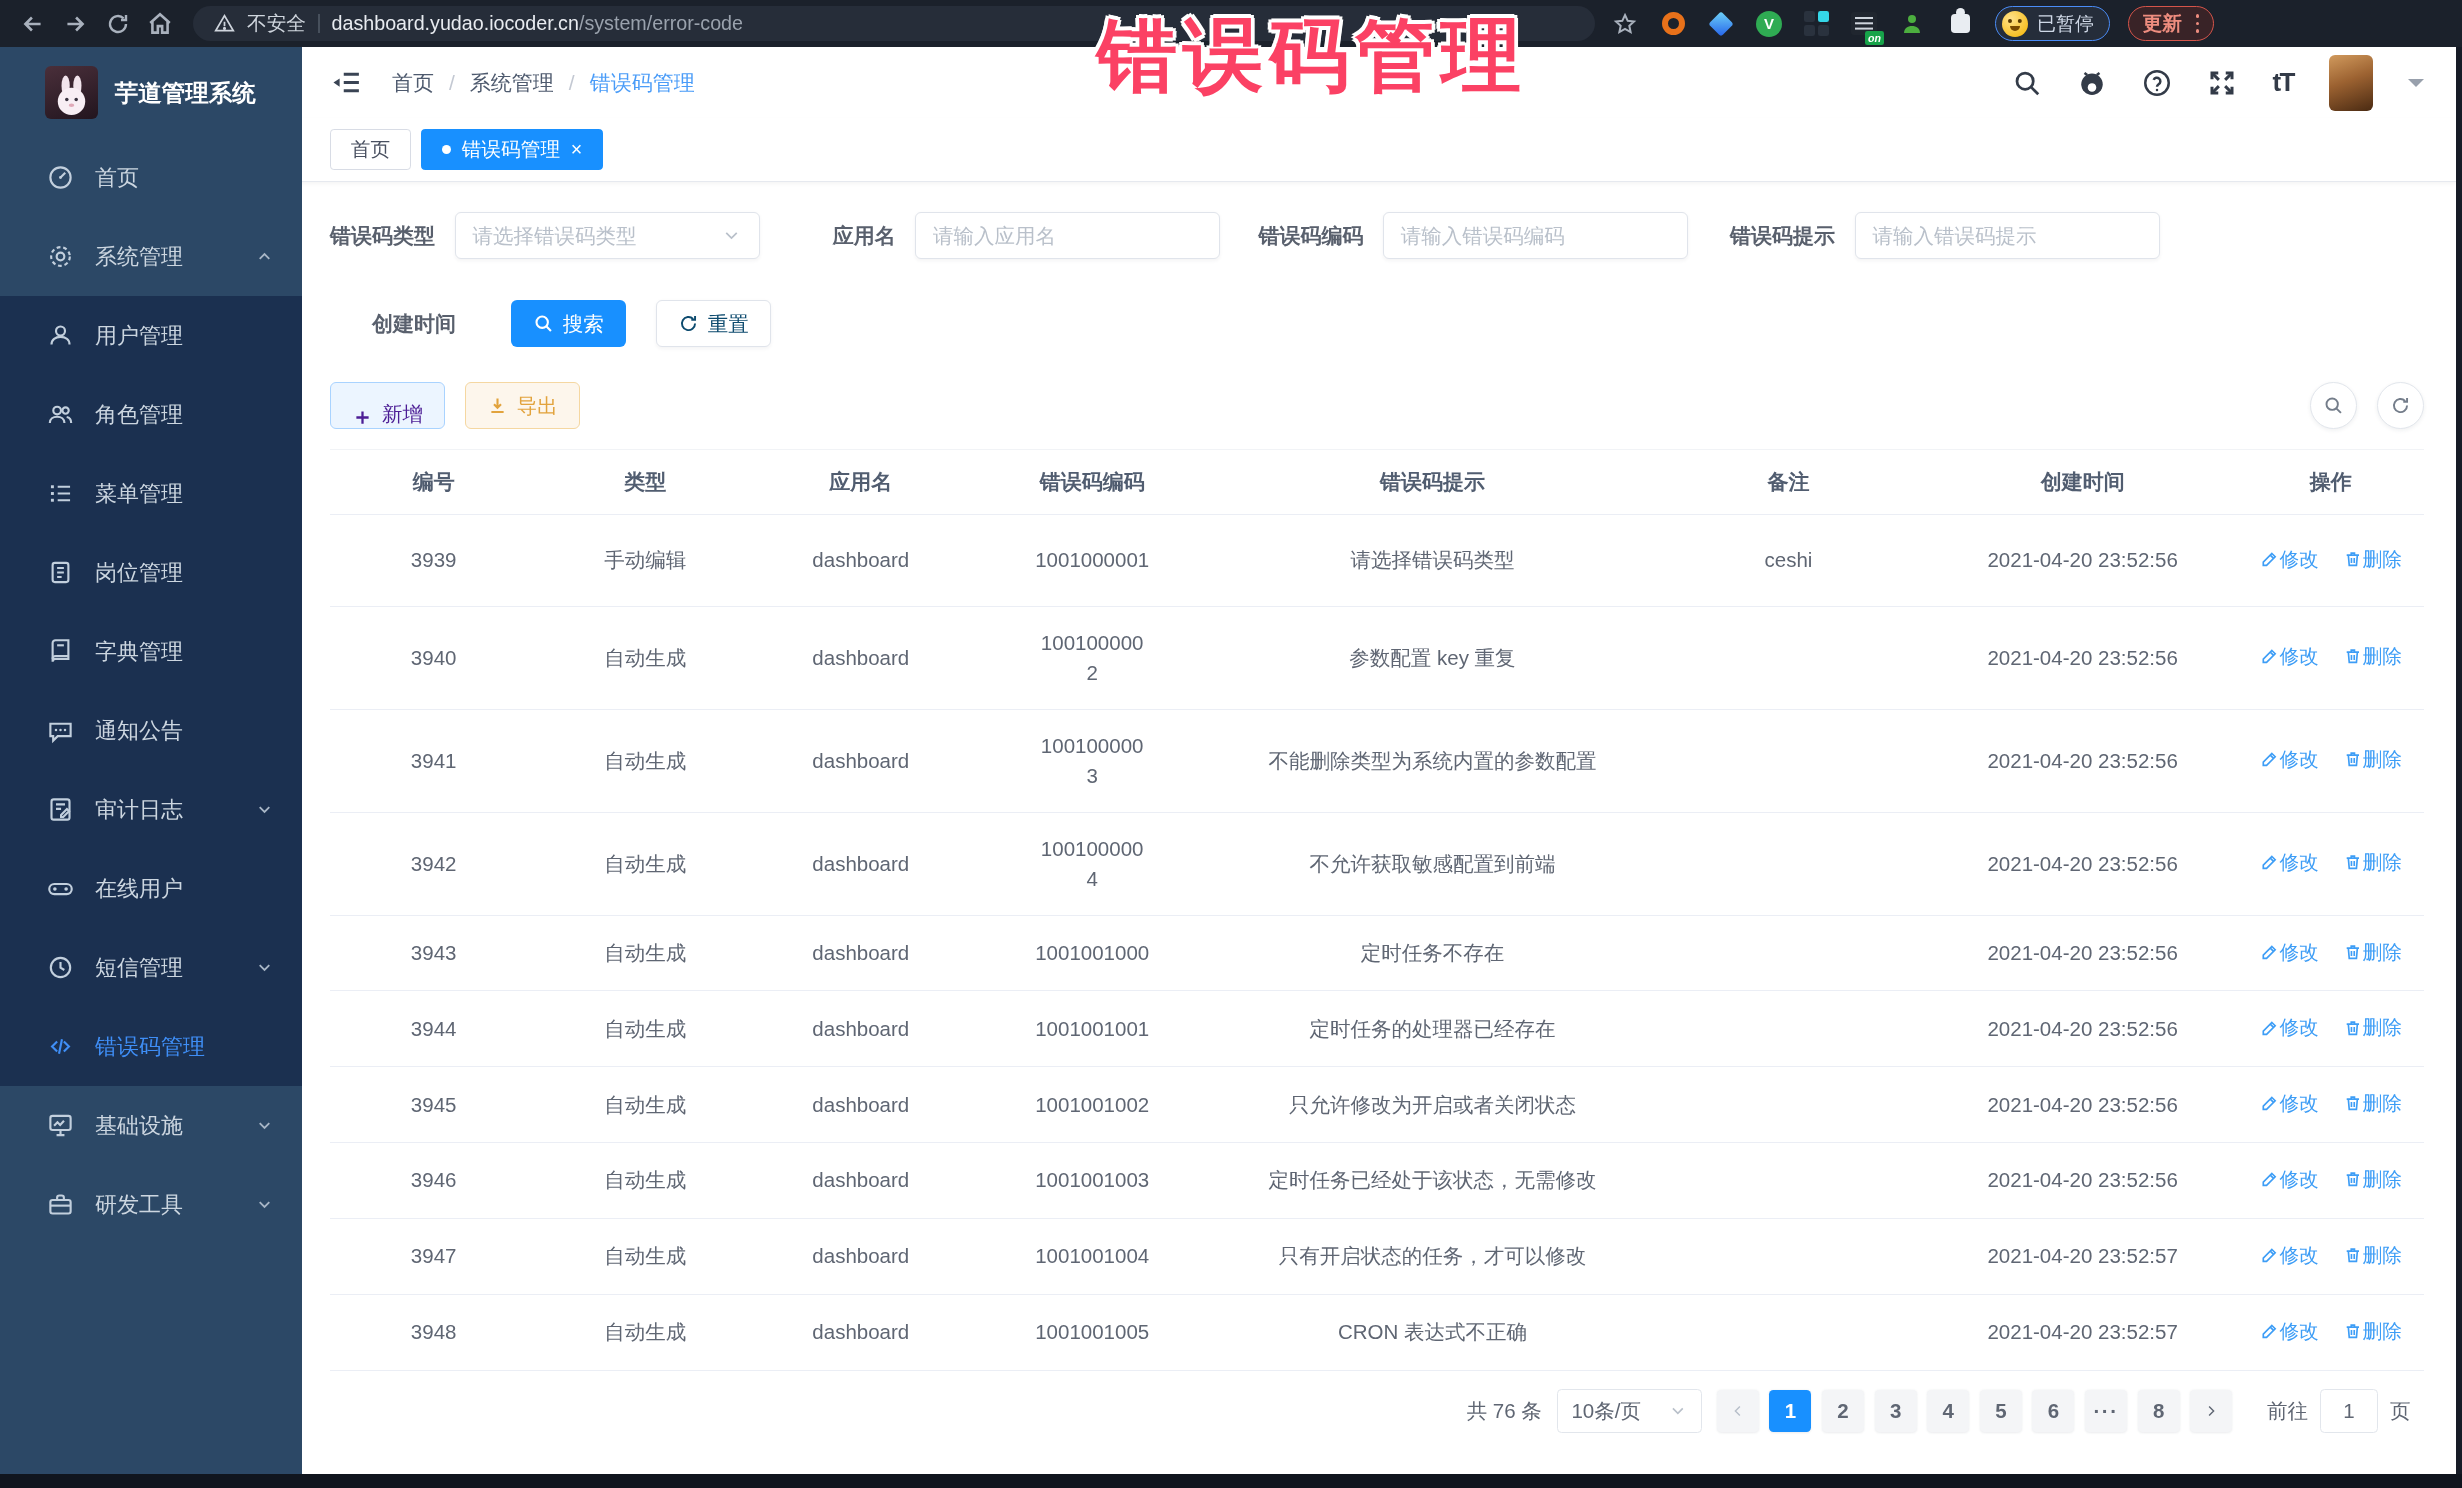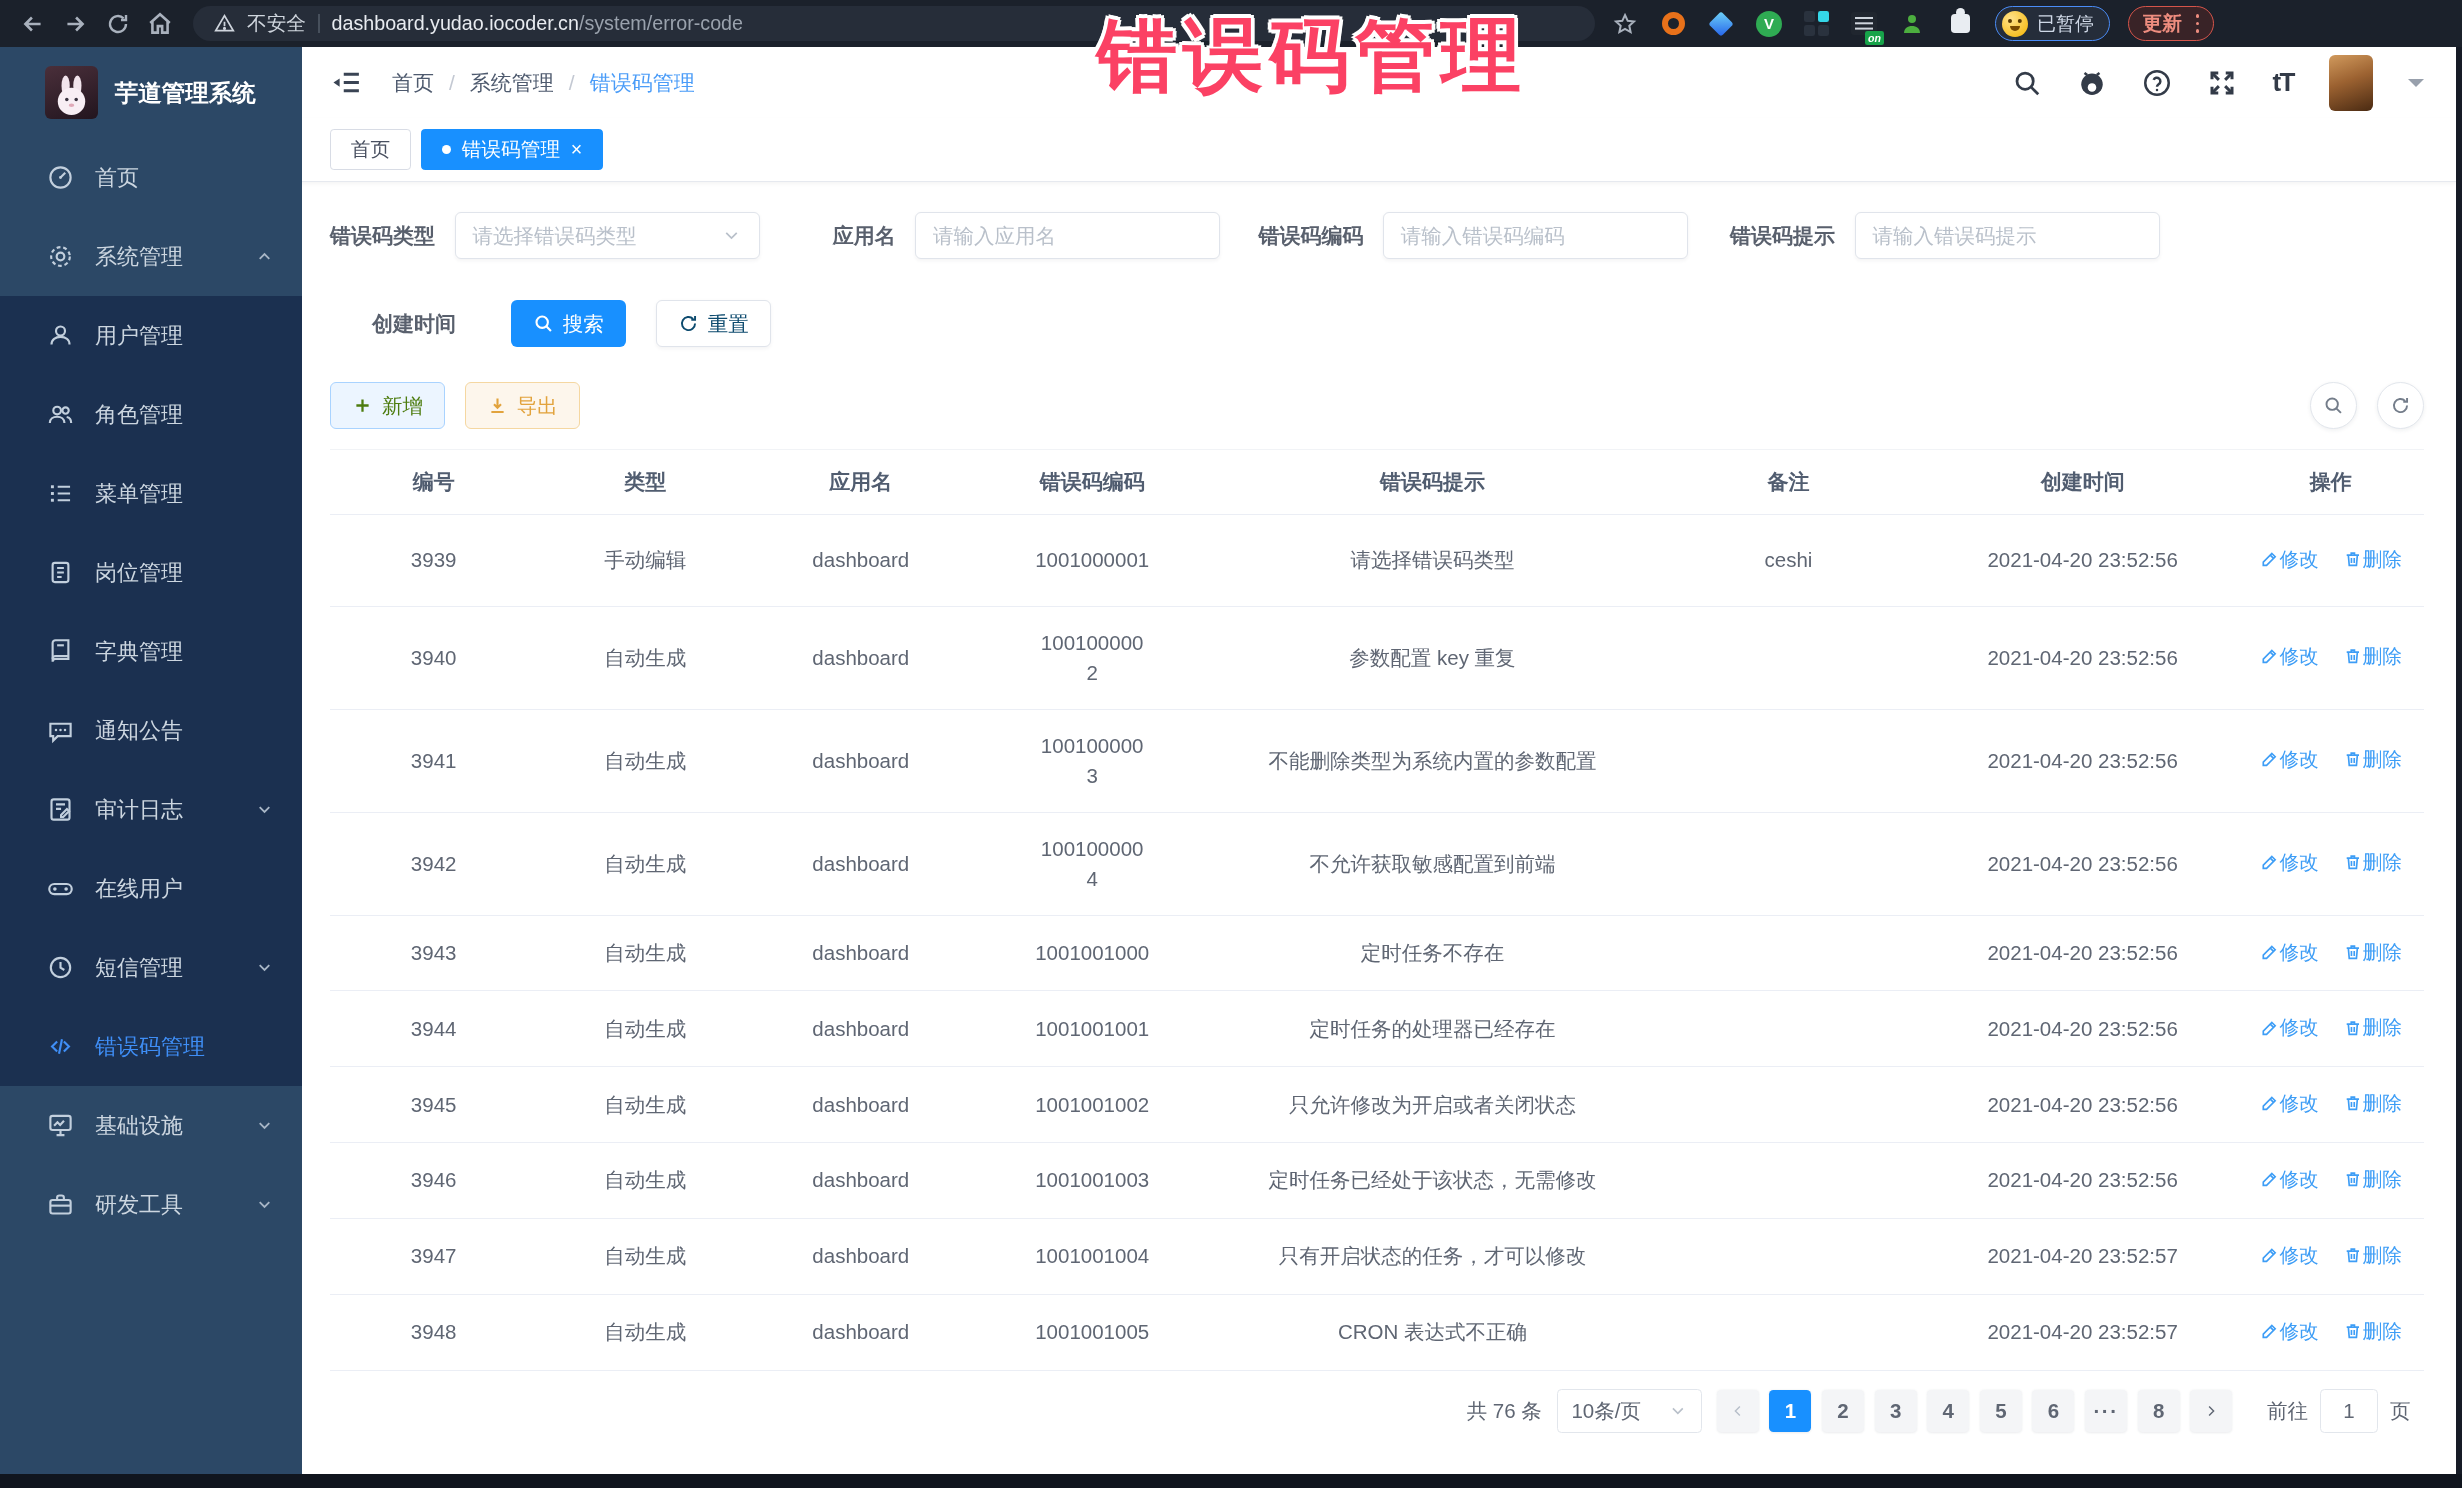--- a/index.html
+++ b/index.html
@@ -109,21 +109,21 @@
   .date-range { width:358px; gap:13.6px; }
   .date-sep { color:#8a919c; }
   .ml96 { margin-left:73px; } .ml50 { margin-left:38px; } .ml56 { margin-left:42px; }
   .btn { height:47px; border-radius:6px; font-size:20.5px; display:inline-flex; align-items:center;
     gap:9px; padding:0 21px; border:1.5px solid transparent; cursor:pointer; white-space:nowrap; }
   .btn svg { width:21px; height:21px; }
   .btn-primary { background:#1890ff; color:#fff; margin-left:35px; }
   .btn-plain { background:#fff; border-color:#e0e4eb; color:#0c4a6e; margin-left:30px;
     box-shadow:0 1.5px 3.8px rgba(31,45,61,.05); }
   .toolbar { margin-top:35px; display:flex; align-items:center; }
-  .btn-add { background:#ecf5ff; border-color:#a9d3ff; color:#4d7c0f; }
+  .btn-add { background:#ecf5ff; border-color:#a9d3ff; color:#4c1d95;align-items:flex-end; }
   .btn-export { background:#fdf6ec; border-color:#f5d7a1; color:#e2a33d; margin-left:19.7px; }
   .tool-right { margin-left:auto; display:flex; gap:19.7px; }
   .circ { width:47px; height:47px; border-radius:50%; border:1.5px solid #e2e6ec; background:#fff;
     display:flex; align-items:center; justify-content:center; color:#747d8a;
     box-shadow:0 1.5px 4.5px rgba(31,45,61,.07); }
   .circ svg { width:21px; height:21px; }
 
   table { width:100%; border-collapse:collapse; margin-top:19.7px; table-layout:fixed; }
   thead th { font-size:21px; font-weight:700; color:#515d70; padding:18px 7.6px;
     border-top:1.5px solid #f1f3f6; border-bottom:1.5px solid #ebeef5; text-align:center; }

